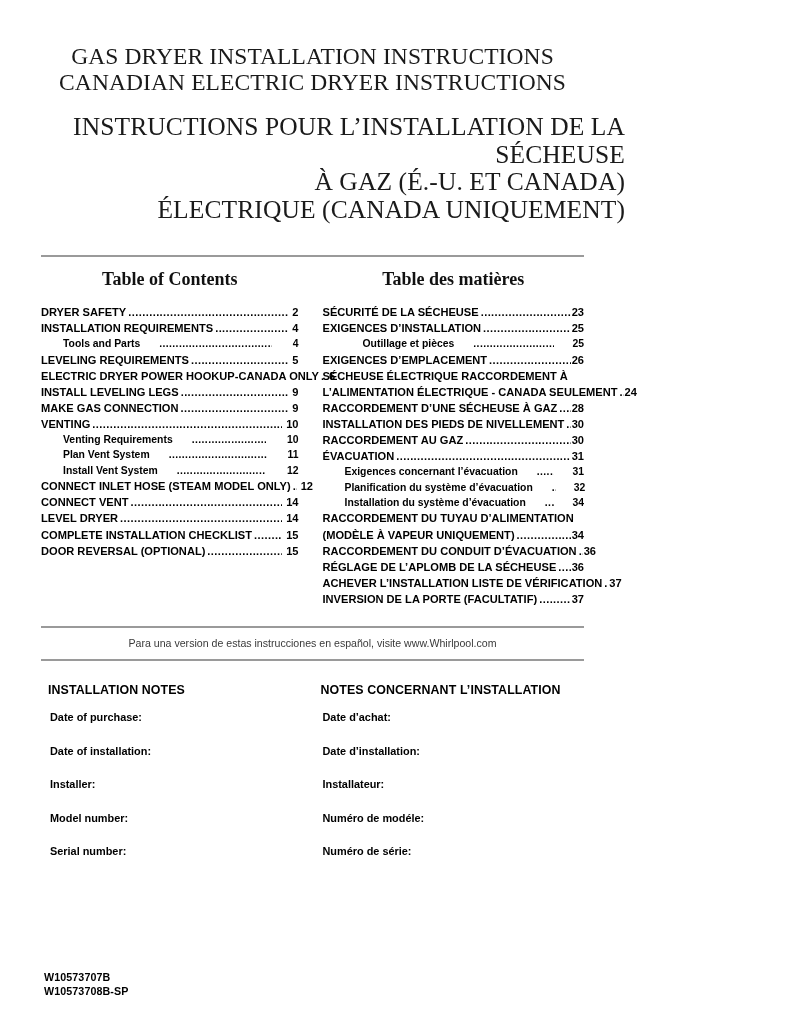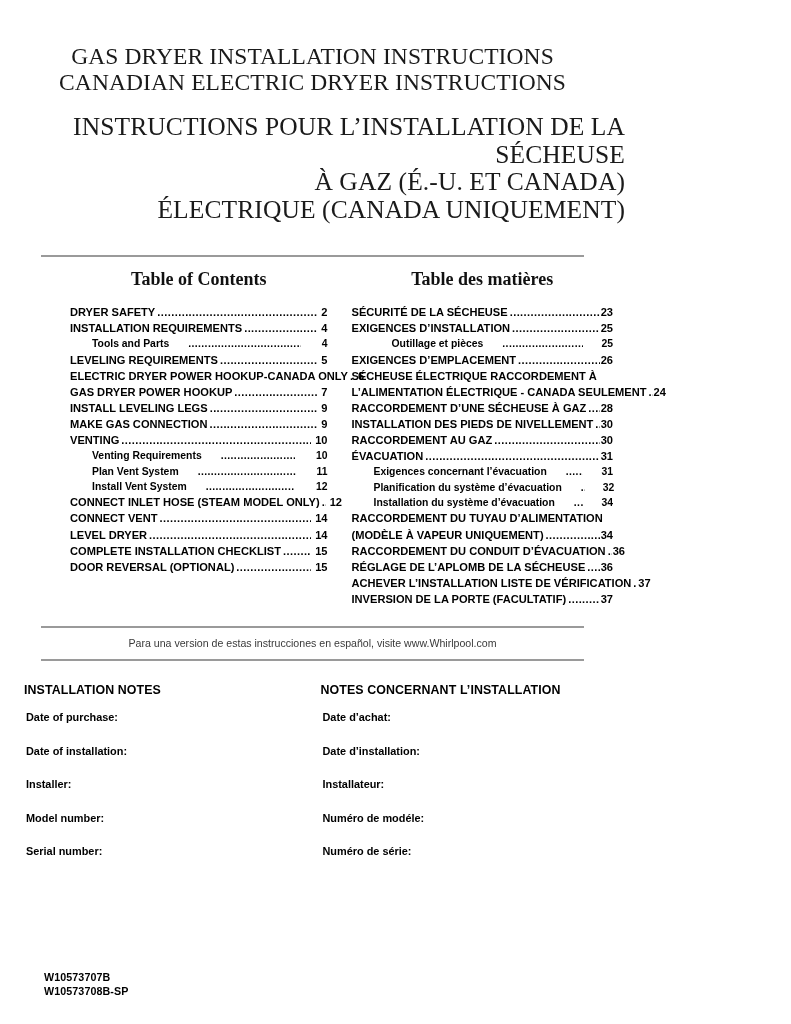--- a/index.html
+++ b/index.html
@@ -51,21 +51,21 @@
   }
   .rule-top { margin-top: 32px; }
 
   
   .toc-wrap {
     display: flex;
     margin: 0 41px;
     padding-top: 11px;
   }
   .toc-col { width: 50%; }
-  .toc-col.left { padding-right: 14px; margin-left: 29px; }
+  .toc-col.left { padding-right: 14px; }
   .toc-col.right { padding-left: 10px; }
 
   .toc-heading {
     text-align: center;
     font-family: "Liberation Serif", "DejaVu Serif", serif;
     font-weight: 700;
     font-size: 18px;
     line-height: 22px;
     padding-bottom: 14px;
     color: #111111;
@@ -124,21 +124,21 @@
     text-align: center;
     font-size: 10.6px;
     line-height: 14px;
     padding: 8px 0 9px 0;
     color: #3a3a3a;
   }
 
   
   .notes-wrap {
     display: flex;
-    margin: 0 24px;
+    margin: 0 48px;
     padding-top: 21px;
   }
   .notes-col { width: 50%; }
   .notes-col.left { padding-right: 16px; }
   .notes-col.right { padding-left: 8px; }
 
   .notes-heading {
     font-size: 12.4px;
     font-weight: 700;
     line-height: 16px;
@@ -217,25 +217,20 @@
             <span class="toc-label">LEVELING REQUIREMENTS</span>
             <span class="toc-dots"></span>
             <span class="toc-page">5</span>
           </li>
           <li class="toc-row">
             <span class="toc-label">ELECTRIC DRYER POWER HOOKUP-CANADA ONLY</span>
             <span class="toc-dots"></span>
             <span class="toc-page">6</span>
           </li>
           <li class="toc-row">
-            <span class="toc-label">GAS DRYER POWER HOOKUP</span>
-            <span class="toc-dots"></span>
-            <span class="toc-page">7</span>
-          </li>
-          <li class="toc-row">
             <span class="toc-label">INSTALL LEVELING LEGS</span>
             <span class="toc-dots"></span>
             <span class="toc-page">9</span>
           </li>
           <li class="toc-row">
             <span class="toc-label">MAKE GAS CONNECTION</span>
             <span class="toc-dots"></span>
             <span class="toc-page">9</span>
           </li>
           <li class="toc-row">

